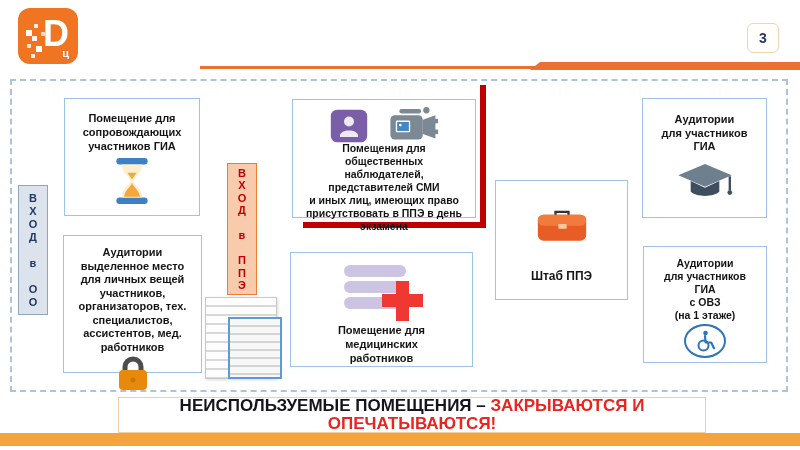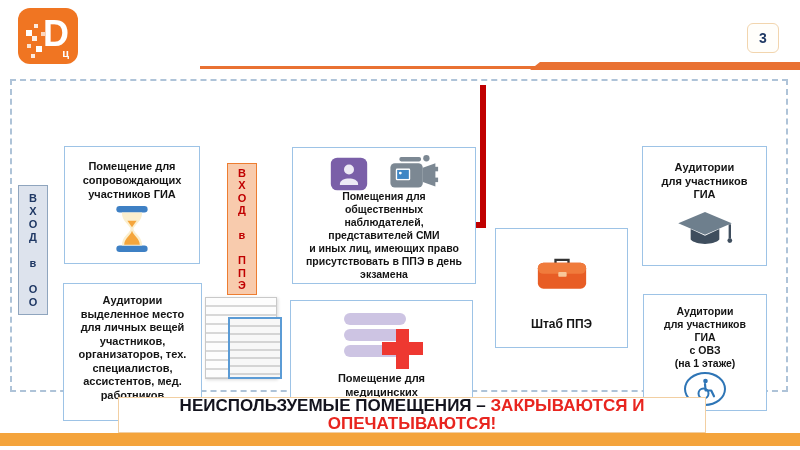--- a/index.html
+++ b/index.html
@@ -37,42 +37,42 @@
     color:#1F3864; font-size:14px; font-weight:bold;
   }
   
   .main-area {
     position:absolute; left:10px; top:79px; width:778px; height:313px;
     border:2px dashed #AEC3D8; background:#fff;
   }
   .room {
     position:absolute; background:#fff; border:1px solid #9DC3E6;
     display:flex; flex-direction:column; align-items:center;
-    text-align:center; color:#141414; font-weight:bold;margin-top:48px;
+    text-align:center; color:#141414; font-weight:bold;
   }
   .room-label { white-space:pre-line; }
   
   .entrance {
     position:absolute; display:flex; align-items:center; justify-content:center;
     text-align:center; font-weight:bold; white-space:pre-line;
   }
   .entrance.oo {
     left:18px; top:185px; width:30px; height:130px;
     background:#DDE3ED; border:1px solid #8FA5BE; color:#1F3864;
     font-size:11px; line-height:13px;
   }
   .entrance.ppe {
     left:227px; top:163px; width:30px; height:132px;
     background:#F8CBAD; border:1px solid #ED7D31; color:#C00000;
     font-size:11px; line-height:12.5px;
   }
   
   .room.escort { left:64px; top:98px; width:136px; height:118px; padding-top:12px; font-size:11px; line-height:14px; }
   .room.belongings { left:63px; top:235px; width:139px; height:138px; padding-top:10px; font-size:11px; line-height:13.5px; }
-  .room.observers { left:292px; top:99px; width:184px; height:137px; padding-top:6px; font-size:10.5px; line-height:13px; overflow:visible; }
+  .room.observers { left:292px; top:99px; width:184px; height:119px; padding-top:6px; font-size:10.5px; line-height:13px; overflow:visible; }
   .room.medical { left:290px; top:252px; width:183px; height:115px; padding-top:8px; font-size:11px; line-height:14px; }
   .room.hq { left:495px; top:180px; width:133px; height:120px; font-size:12px; }
   .room.audience { left:642px; top:98px; width:125px; height:120px; padding-top:14px; font-size:11px; line-height:13.5px; }
   .room.audience-ovz { left:643px; top:246px; width:124px; height:117px; padding-top:10px; font-size:10.5px; line-height:13px; }
   .room.hq .room-label { position:absolute; bottom:16px; left:0; right:0; }
   
   .redline-v { position:absolute; left:480px; top:85px; width:6px; height:143px; background:#C00000; }
   .redline-h { position:absolute; left:303px; top:222px; width:183px; height:6px; background:#C00000; }
   
   .doc-back {

